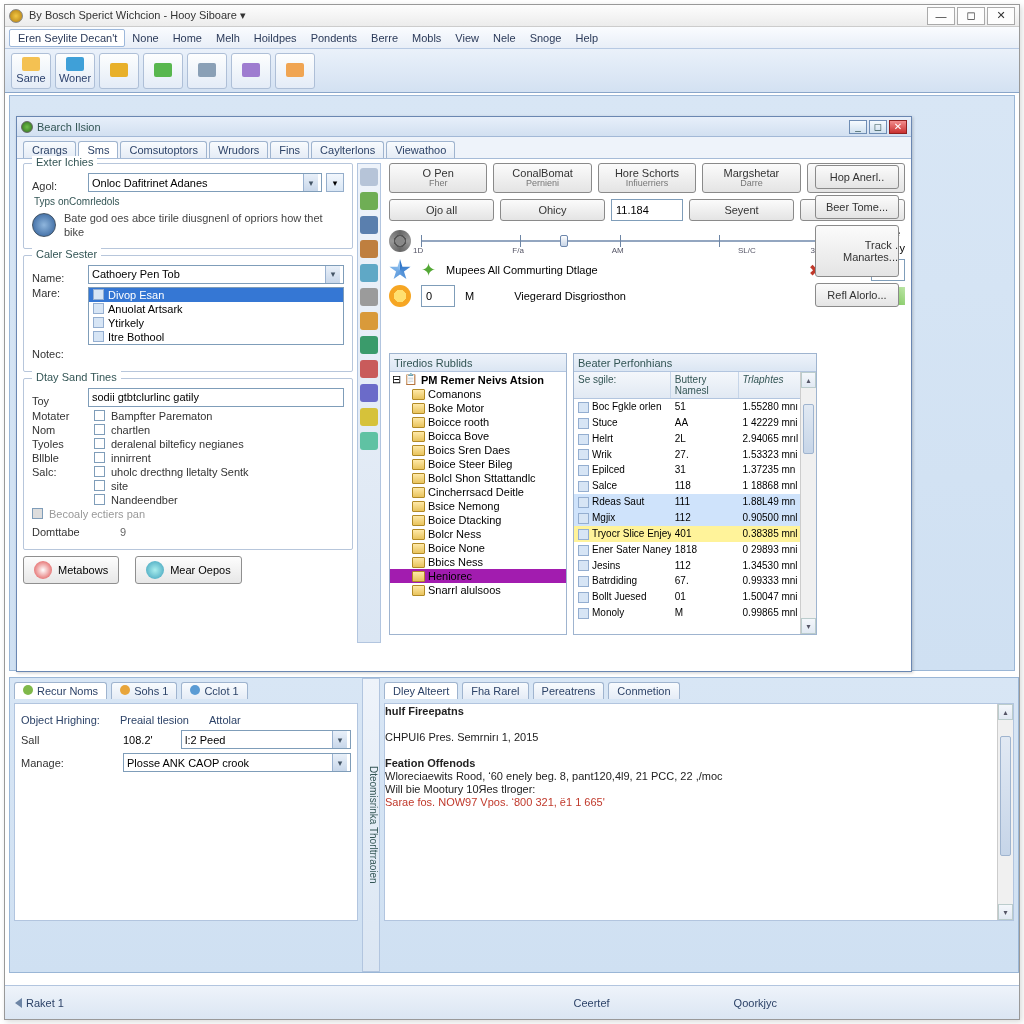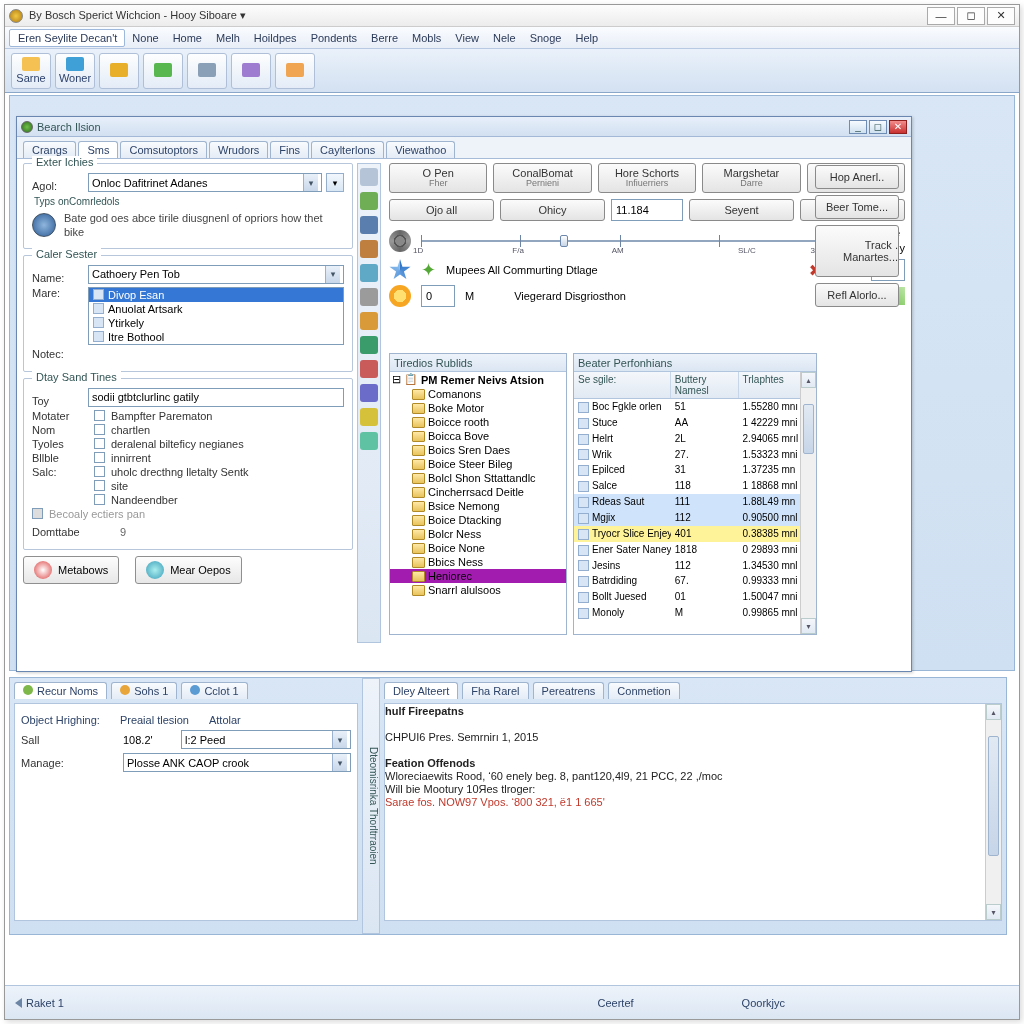--- a/index.html
+++ b/index.html
@@ -92,35 +92,35 @@
 
 .sendrow{position:absolute;right:6px;bottom:6px;display:flex;gap:10px}
 .sendrow .b{width:100px;height:22px;background:linear-gradient(#fbfbfb,#e4e4e4);border:1px solid #8a8a8a;border-radius:3px;display:flex;align-items:center;justify-content:center}
 
 .right-outer-col{position:absolute;top:114px;right:8px;width:68px}
 .right-outer-col .b{height:22px;margin-bottom:6px;background:linear-gradient(#fbfbfb,#e4e4e4);border:1px solid #8a8a8a;border-radius:3px;display:flex;align-items:center;justify-content:center;font-size:11px}
 .right-outer-field{position:absolute;top:130px;right:86px;width:72px;height:19px;border:1px solid #7f9db9;background:#fff}
 .right-outer-sq{position:absolute;top:166px;right:36px;width:18px;height:18px;border:1px solid #8a8a8a;background:linear-gradient(#fbfbfb,#e4e4e4)}
 .right-outer-lbl{position:absolute;top:196px;right:14px;color:#2d4368}
 
-.lower-band{position:absolute;left:4px;right:12px;top:672px;height:258px;background:linear-gradient(#d8e6f5,#cfe0f2);border:1px solid #9ab6d6;display:flex}
+.lower-band{position:absolute;left:4px;right:0;top:672px;height:296px;background:linear-gradient(#d8e6f5,#cfe0f2);border:1px solid #9ab6d6;display:flex}
 .lower-left{width:352px;padding:4px}
 .lower-tabs{display:flex;gap:2px;margin-bottom:4px}
 .lower-body{background:#fff;border:1px solid #b2c5df;height:218px;padding:6px}
 .lower-row{display:flex;align-items:center;margin:4px 0;gap:6px}
 .lower-row .lab{width:96px;color:#333}
 .lower-row .hdr{color:#2d4368}
 .vlabel{width:18px;background:linear-gradient(#eef3fa,#dbe6f3);border:1px solid #b2c5df;writing-mode:vertical-rl;text-align:center;padding:6px 0;color:#355;font-size:10px}
 .lower-right{flex:1;padding:4px}
 .console{background:#fff;border:1px solid #b2c5df;height:218px;overflow:auto;position:relative}
 .console .line{margin:1px 0;color:#222}
 .console .bold{font-weight:bold}
 .console .red{color:#c0392b}
 
-.statusbar{position:absolute;left:0;right:0;bottom:0;height:34px;background:linear-gradient(#eef3fa,#dbe6f3);border-top:1px solid #b2c5df;display:flex;align-items:center;padding:0 10px;gap:4px;color:#2d4368}
+.statusbar{position:absolute;left:0;right:0;bottom:0;height:34px;background:linear-gradient(#eef3fa,#dbe6f3);border-top:1px solid #b2c5df;display:flex;align-items:center;padding:0 10px;gap:12px;color:#2d4368}
 .statusbar .sitem{display:flex;align-items:center;gap:4px}
 .statusbar .carr{width:0;height:0;border-top:5px solid transparent;border-bottom:5px solid transparent;border-right:7px solid #6d85a5}
 </style>
 </head>
 <body>
 
 <div class="outer-frame">
   <div class="titlebar">
     <span class="app-icon"></span>
     <span class="title-text">By Bosch Sperict Wichcion - Hooy Siboare ▾</span>
@@ -451,21 +451,21 @@
                 <div class="node sel" style="padding-left: 22px;"><span class="fld"></span>Heniorec</div>
                 <div class="node" style="padding-left: 22px;"><span class="fld"></span>Snarrl alulsoos</div>
               </div>
           </div>
           <div class="panel">
             <div class="ph">Beater Perfonhians</div>
             <div class="pb">
               <div class="listhdr" id="listhdr">
                   <div class="col" style="width: 40%;">Se sgile:</div>
                   <div class="col" style="width: 28%;">Buttery Namesl</div>
-                  <div class="col" style="width: 32%;">Trlaphtes</div>
+                  <div class="col" style="width: 32%; font-style: italic;">Trlaphtes</div>
                 </div>
               <div id="listbody">
                   <div class="lrow">
                     <div class="cell" style="width:40%"><span class="fi"></span>Boc Fgkle orlen</div>
                     <div class="cell" style="width:28%">51</div>
                     <div class="cell" style="width:32%">1.55280 mnı</div>
                   </div>
                   <div class="lrow">
                     <div class="cell" style="width:40%"><span class="fi"></span>Stuce</div>
                     <div class="cell" style="width:28%">AA</div>

